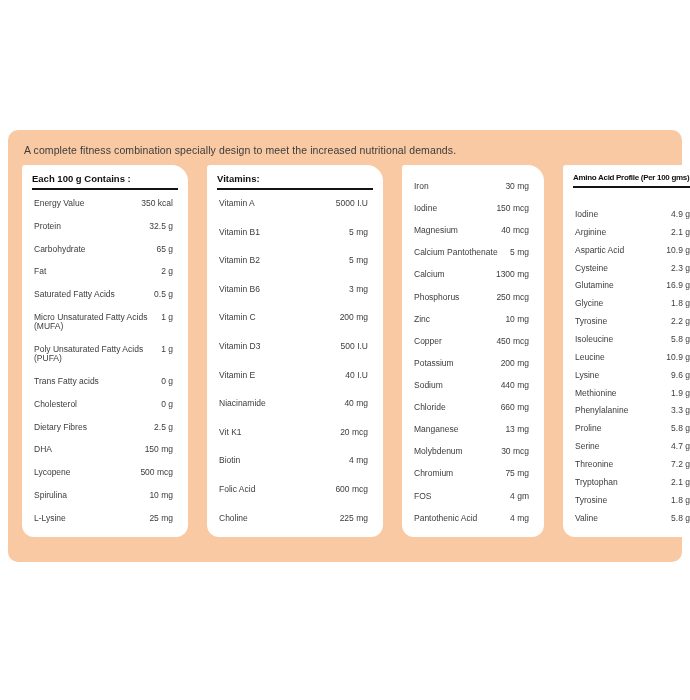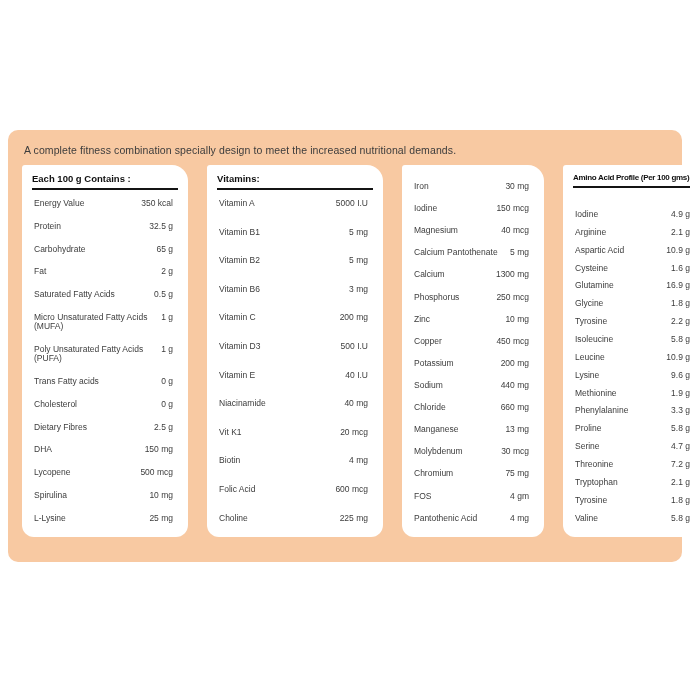--- a/index.html
+++ b/index.html
@@ -292,21 +292,21 @@
     <span class="value">2.1 g</span>
   </div>
 
   <div class="row">
     <span class="label">Aspartic Acid</span>
     <span class="value">10.9 g</span>
   </div>
 
   <div class="row">
     <span class="label">Cysteine</span>
-    <span class="value">1.6 g</span>
+    <span class="value">2.3 g</span>
   </div>
 
   <div class="row">
     <span class="label">Glutamine</span>
     <span class="value">16.9 g</span>
   </div>
 
   <div class="row">
     <span class="label">Glycine</span>
     <span class="value">1.8 g</span>

